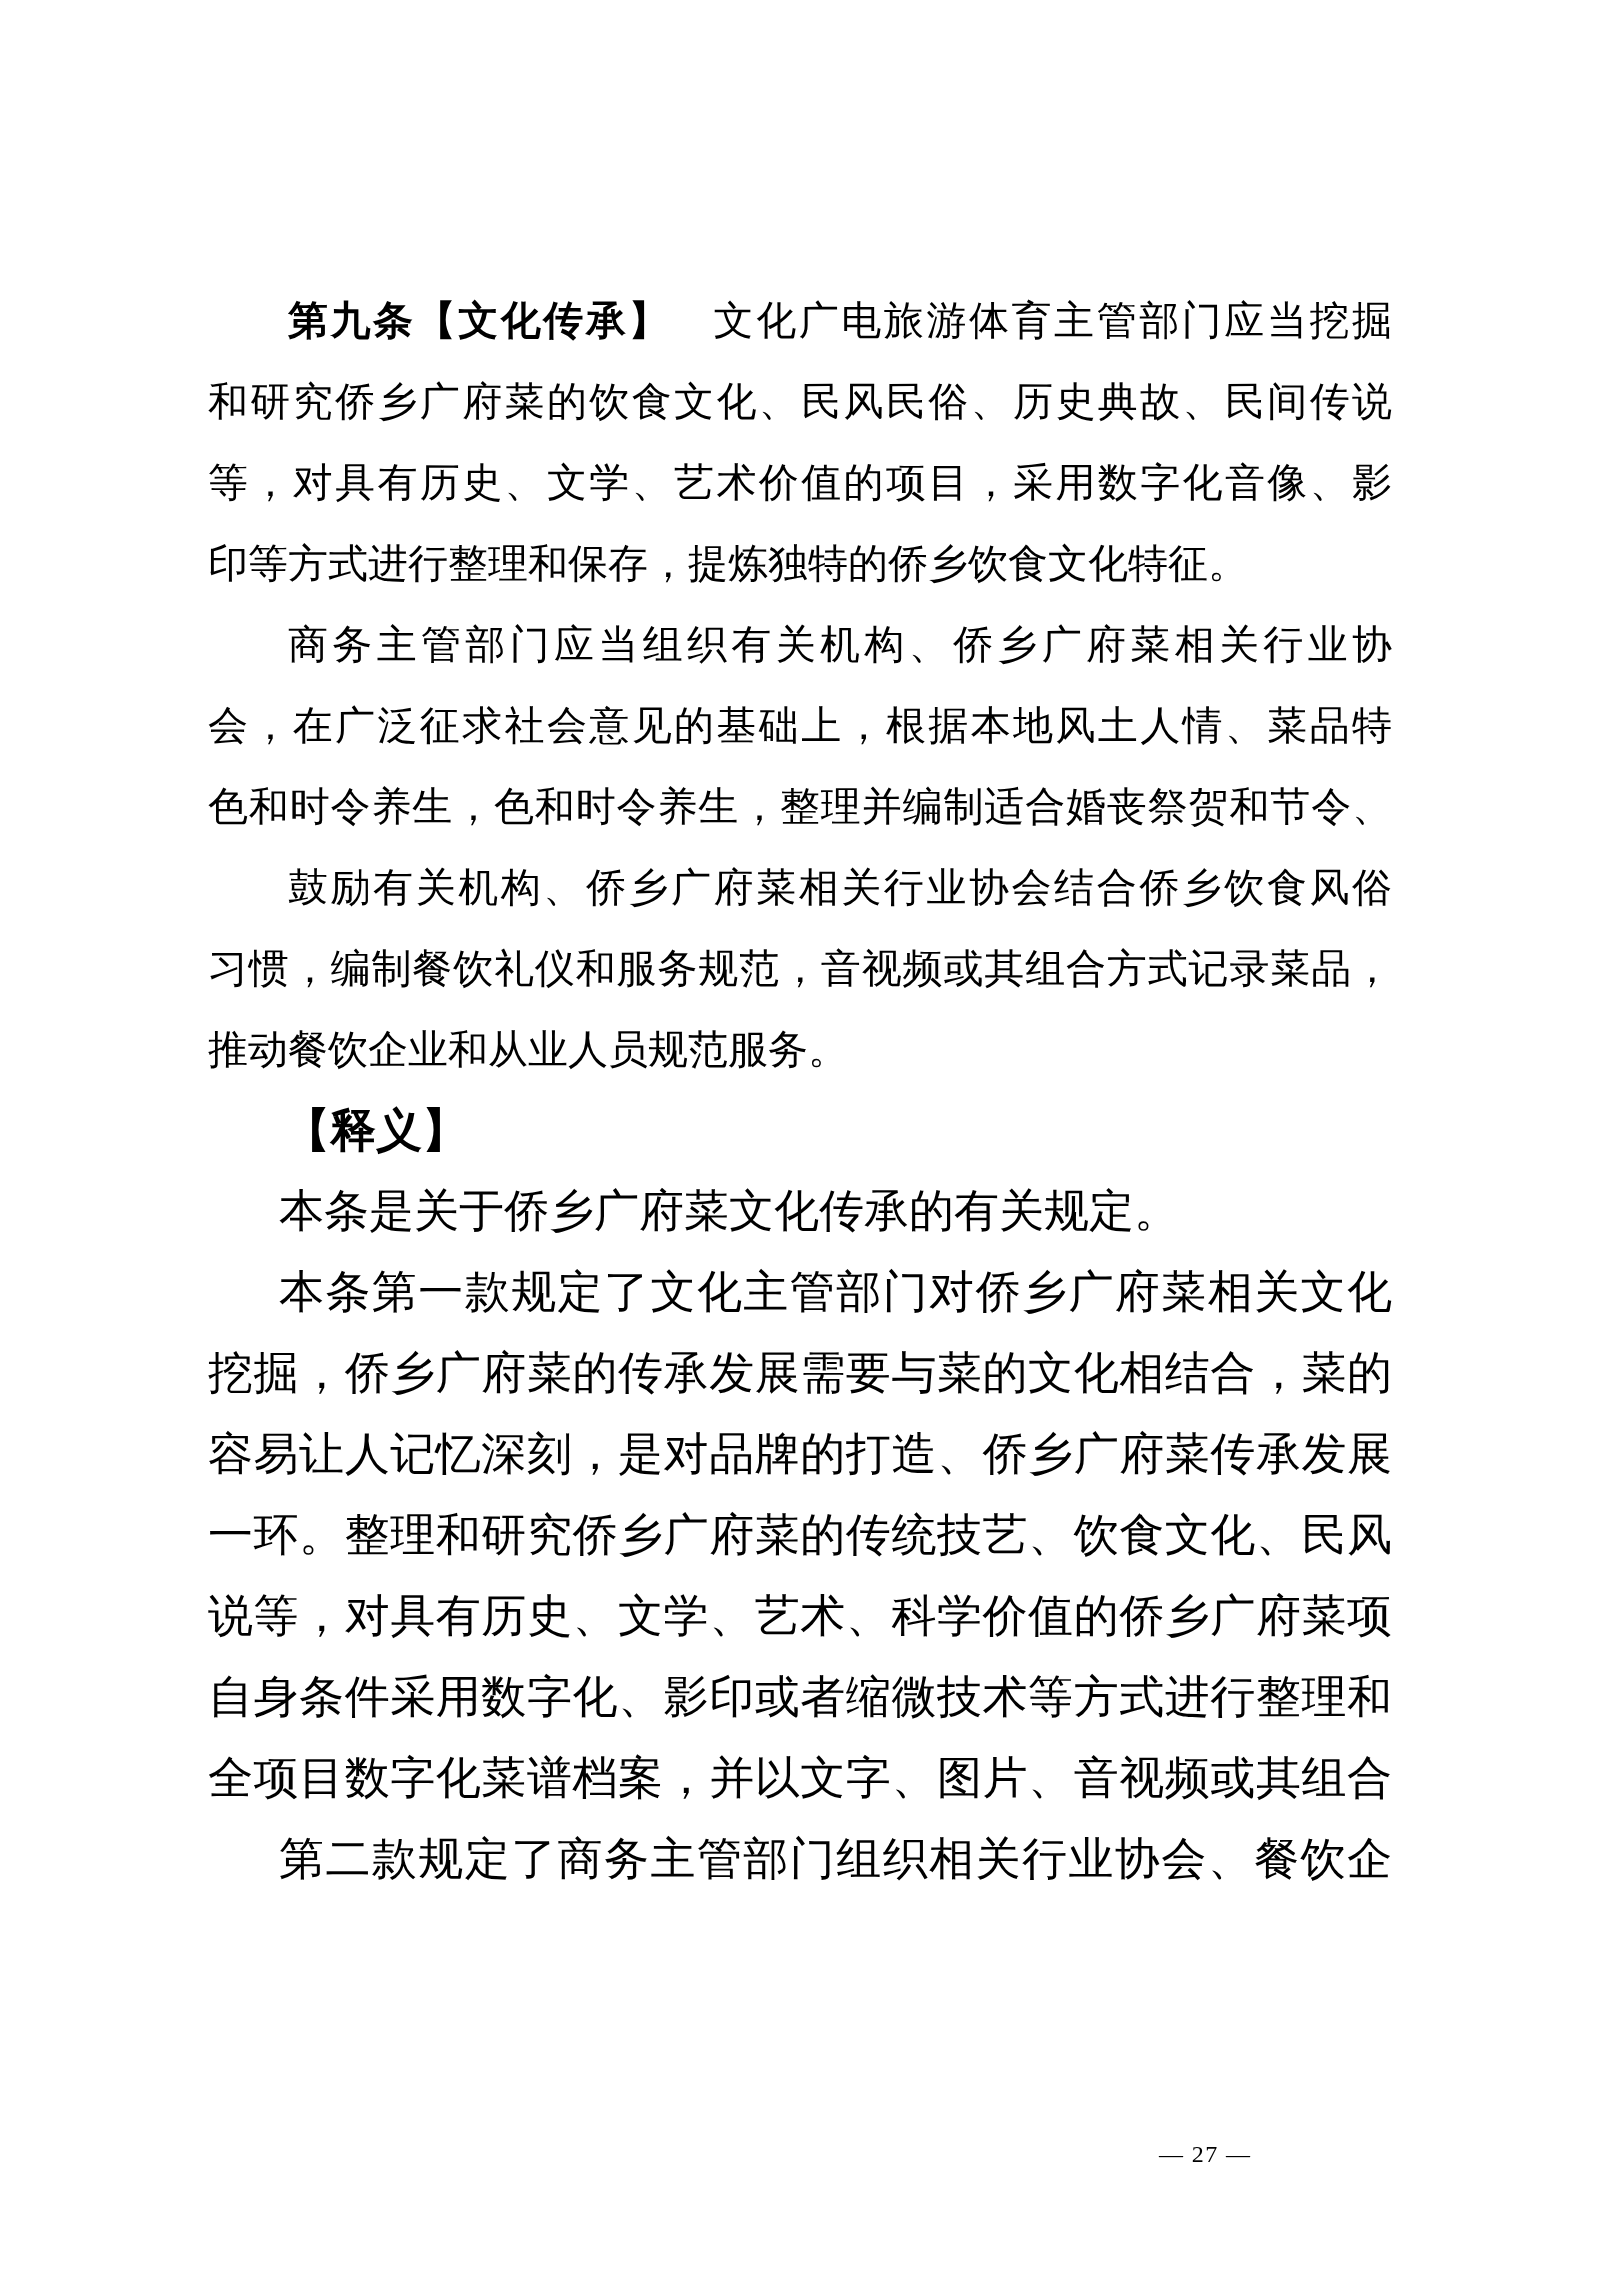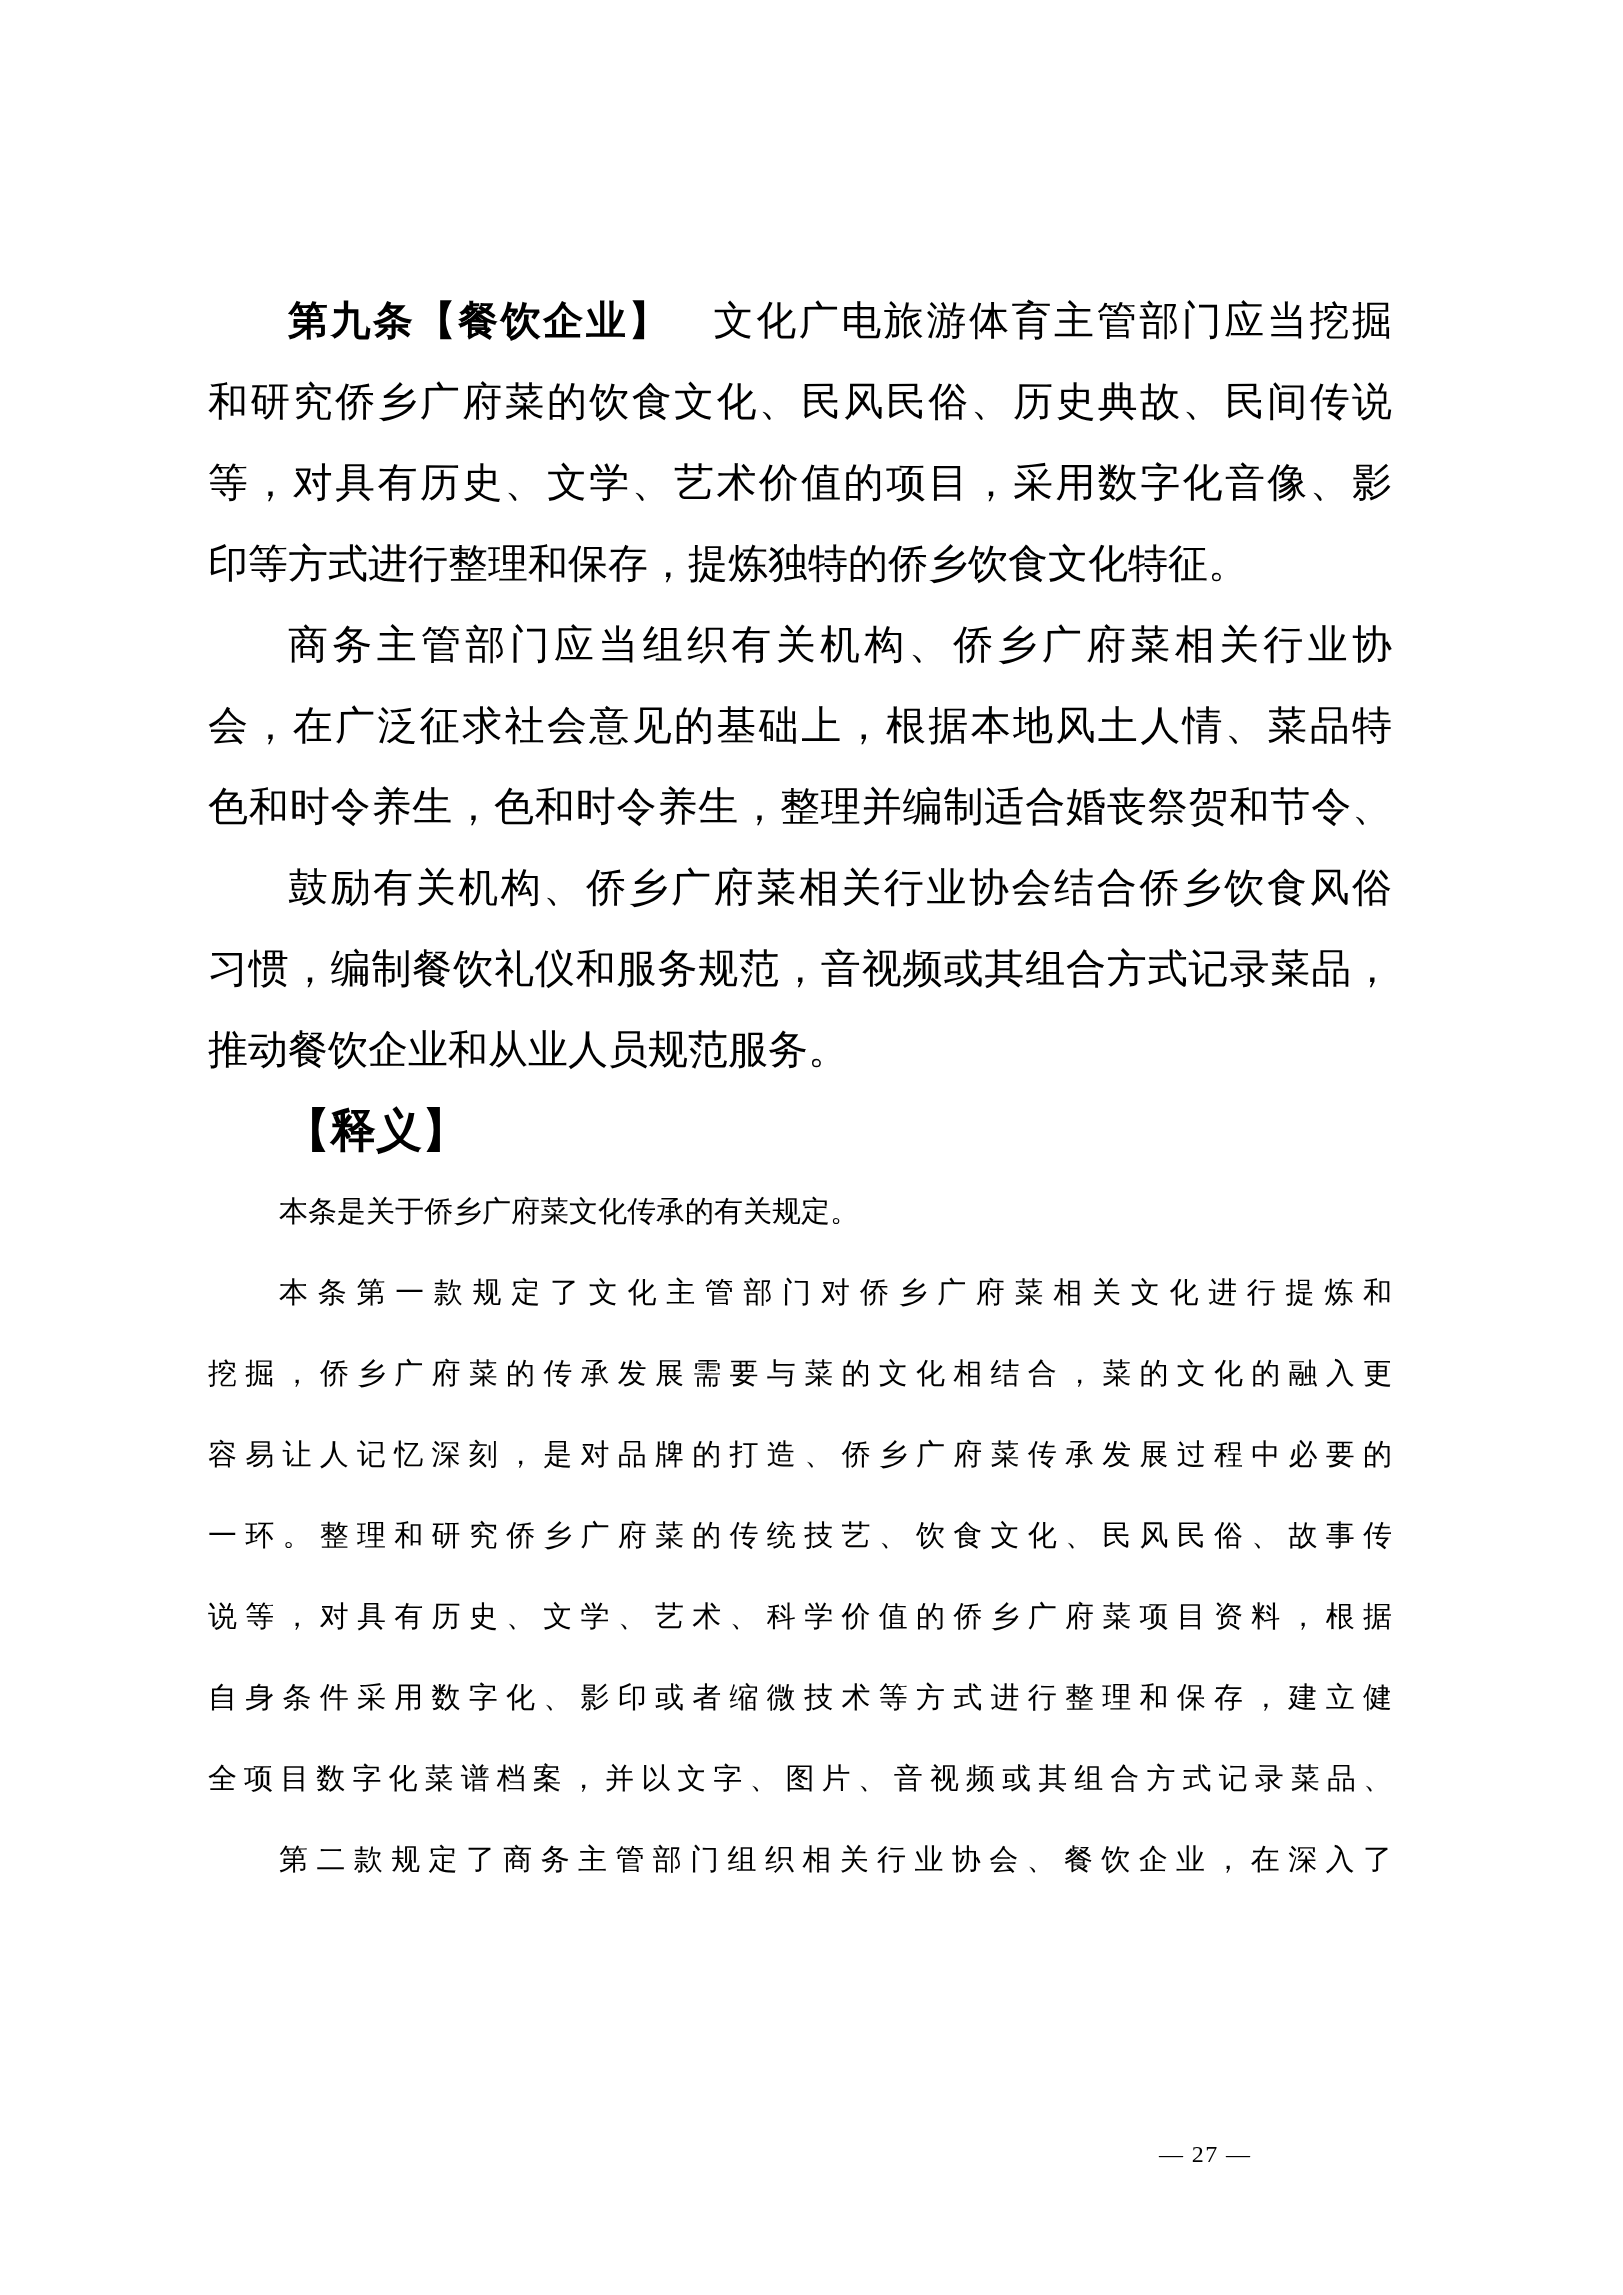--- a/index.html
+++ b/index.html
@@ -25,21 +25,21 @@
     text-align-last:justify;
     text-justify:inter-character;
     word-break:break-all;
     overflow:hidden;
     white-space:normal;
   }
   .last {
     text-align-last:left;
   }
   .art  { font-size:40px; }
-  .exp  { font-size:29px; }
+  .exp  { font-size:45px; }
   .ind-art { text-indent:80px; }
   .ind-exp { text-indent:71px; }
   .bold { font-weight:bold; }
   .shiyi-head {
     font-size:46px;
     font-weight:bold;
     text-align:left;
     text-align-last:left;
     text-indent:76px;
   }
@@ -52,21 +52,21 @@
     text-align:left;
     letter-spacing:1.4px;
   }
 </style>
 </head>
 <body>
 
 <div class="page">
   <div class="content">
 
-    <div class="line art ind-art"><span class="bold">第九条【餐饮企业】</span><span>　文化广电旅游体育主管部门应当挖掘</span></div>
+    <div class="line art ind-art"><span class="bold">第九条【文化传承】</span><span>　文化广电旅游体育主管部门应当挖掘</span></div>
     <div class="line art">和研究侨乡广府菜的饮食文化、民风民俗、历史典故、民间传说</div>
     <div class="line art">等，对具有历史、文学、艺术价值的项目，采用数字化音像、影</div>
     <div class="line art last">印等方式进行整理和保存，提炼独特的侨乡饮食文化特征。</div>
 
     <div class="line art ind-art">商务主管部门应当组织有关机构、侨乡广府菜相关行业协</div>
     <div class="line art">会，在广泛征求社会意见的基础上，根据本地风土人情、菜品特</div>
     <div class="line art">色和时令养生，色和时令养生，整理并编制适合婚丧祭贺和节令、</div>
 
     <div class="line art ind-art">鼓励有关机构、侨乡广府菜相关行业协会结合侨乡饮食风俗</div>
     <div class="line art">习惯，编制餐饮礼仪和服务规范，音视频或其组合方式记录菜品，</div>

